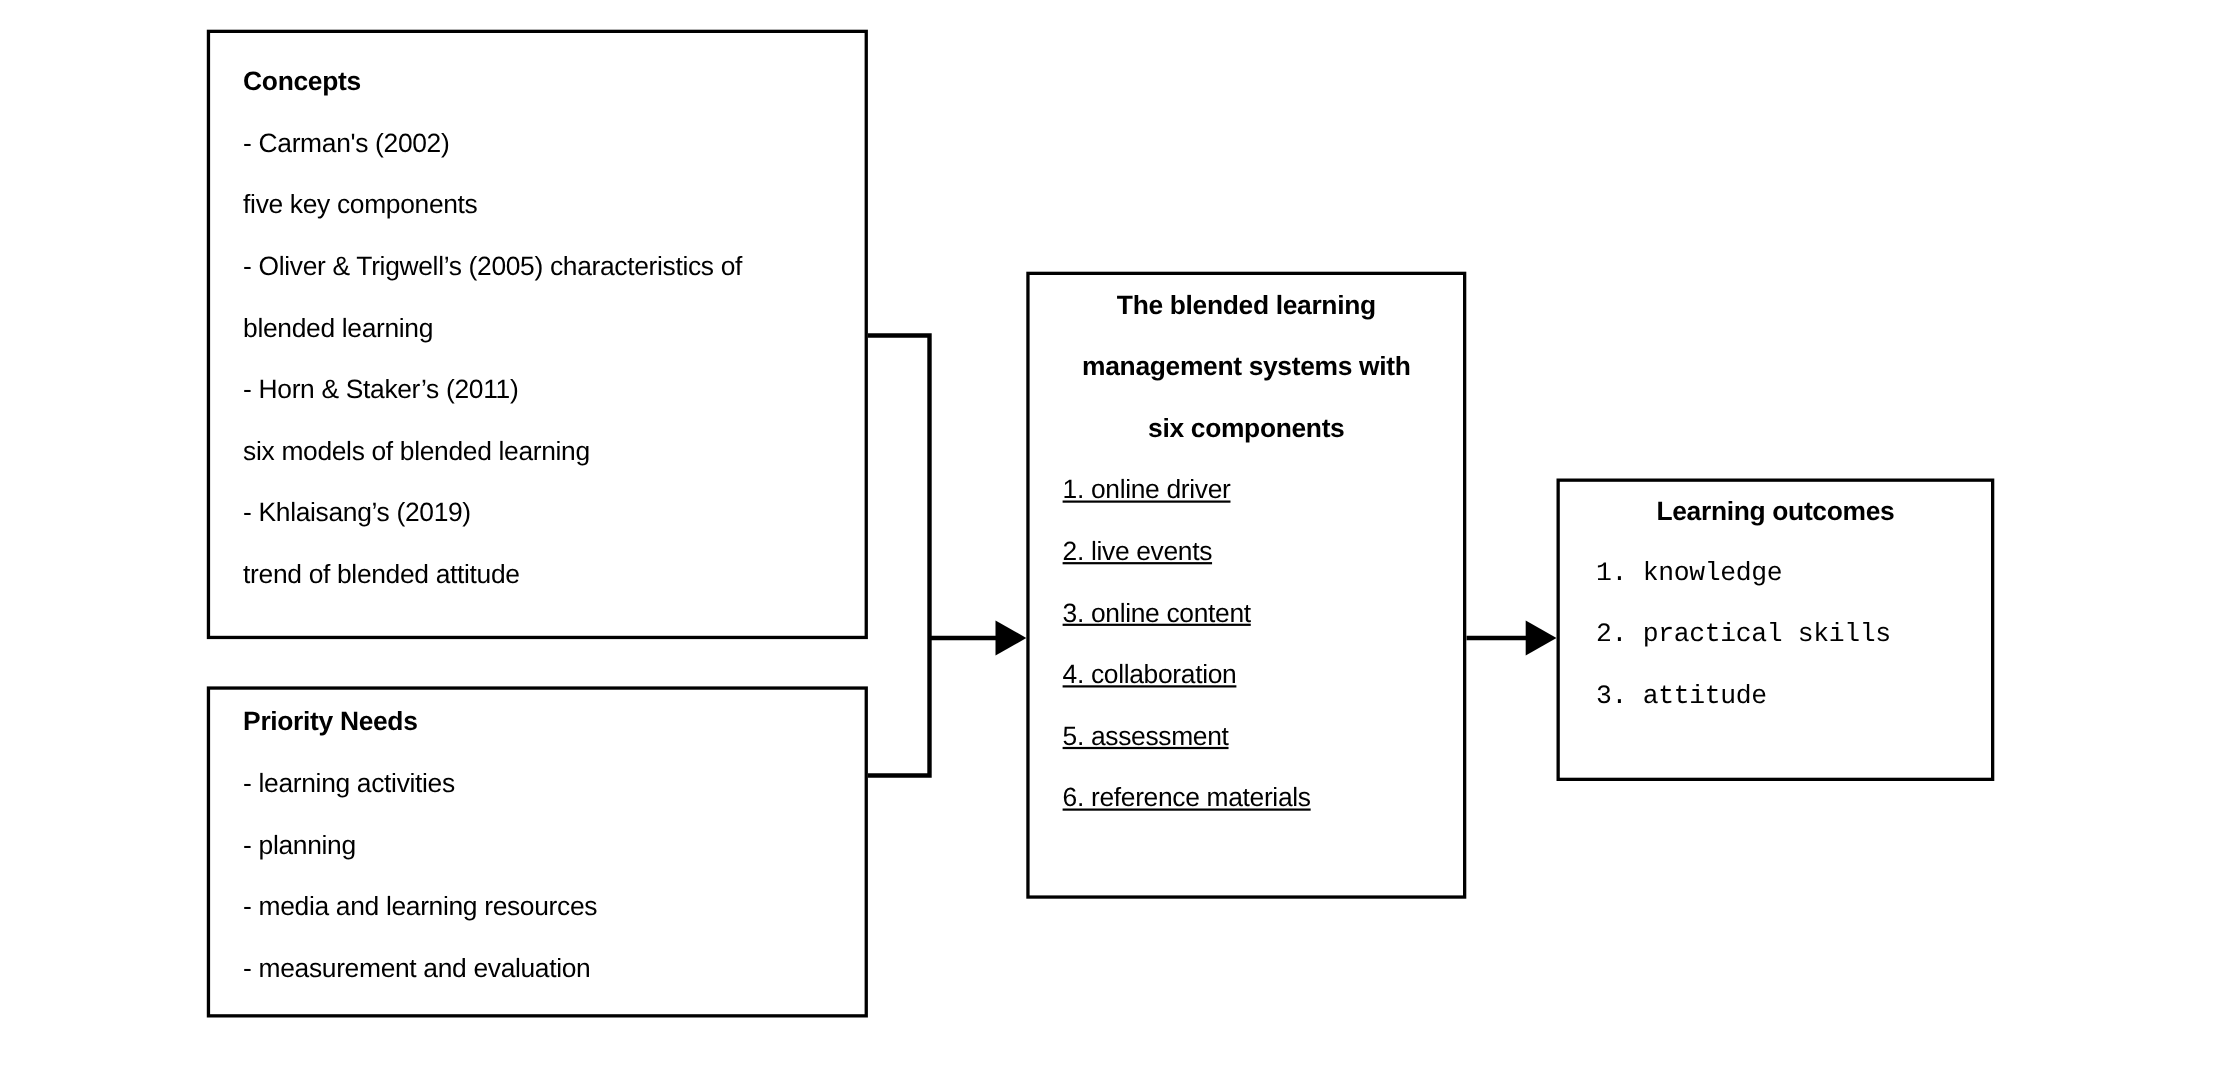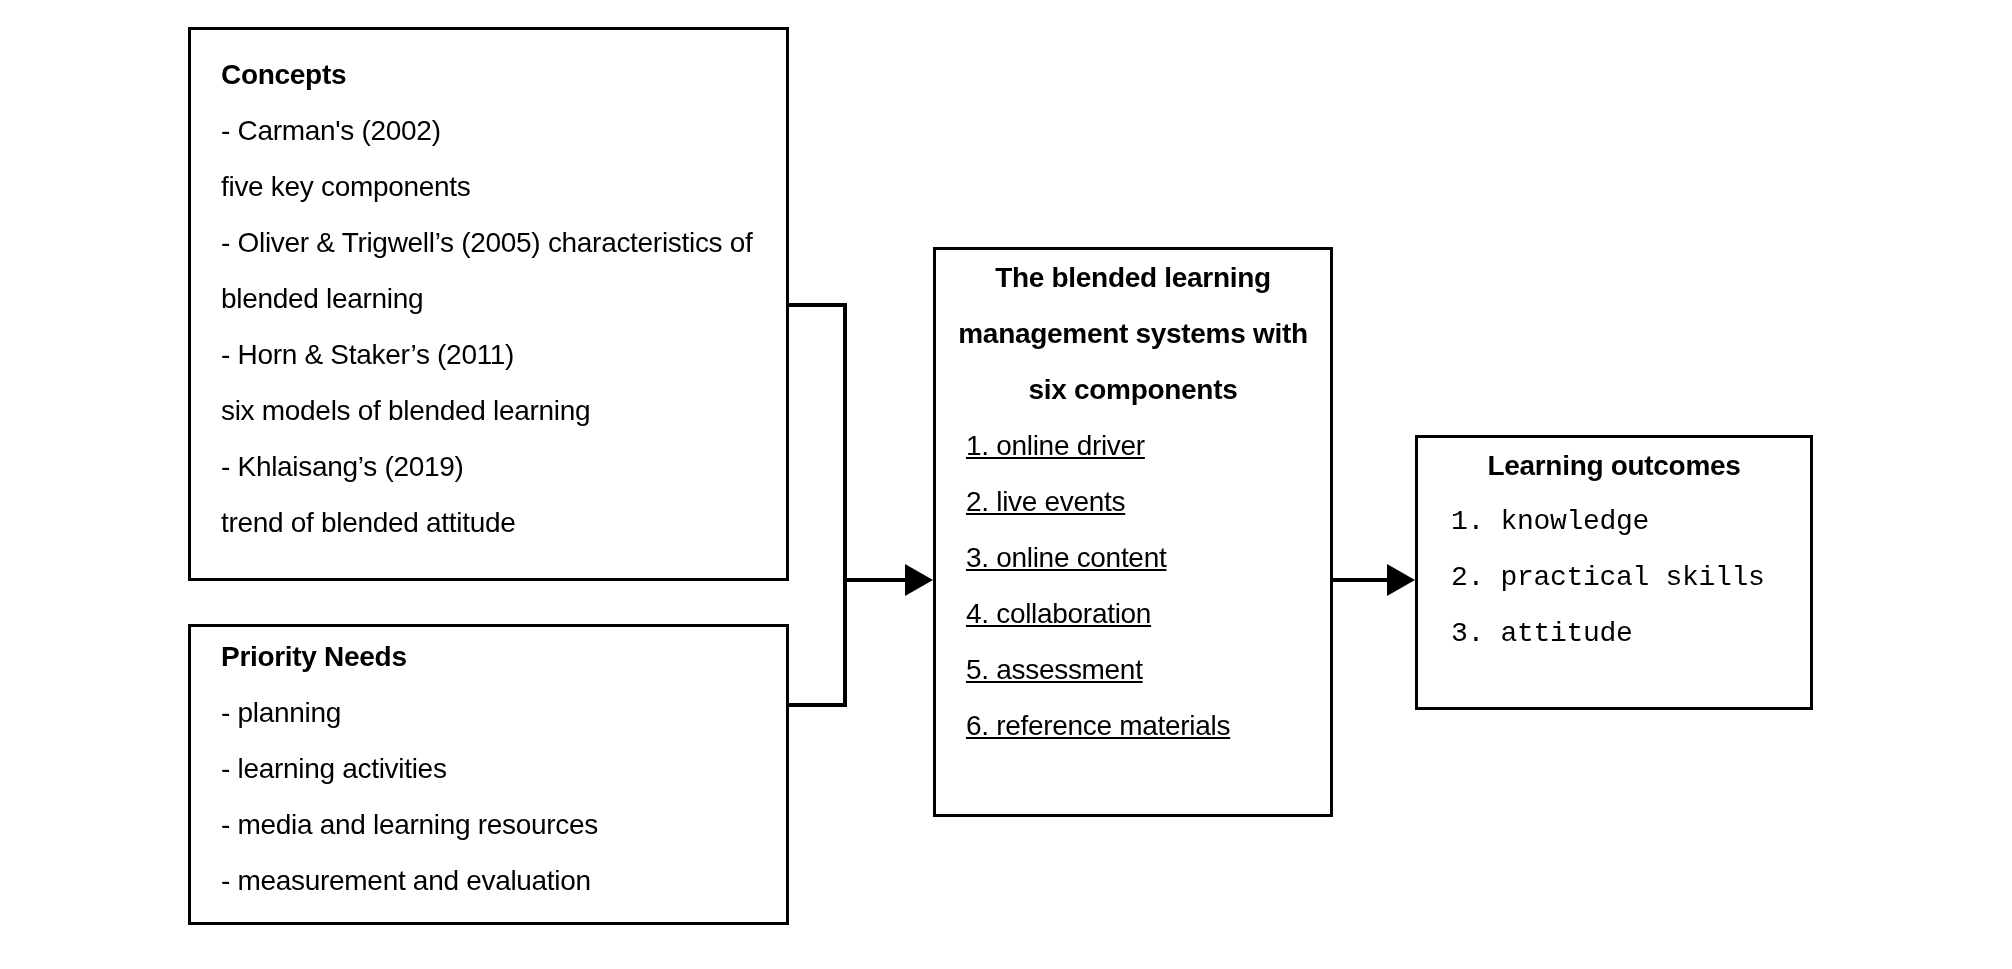--- a/index.html
+++ b/index.html
@@ -18,21 +18,21 @@
   }
   .box {
     position: absolute;
     border: 3px solid #000000;
     background: #ffffff;
     box-sizing: border-box;
   }
   .line {
     height: 56px;
     line-height: 56px;
-    font-size: 28px;
+    font-size: 24px;
     white-space: nowrap;
     letter-spacing: -0.3px;
   }
   .bold { font-weight: 700; }
   .center { text-align: center; }
   .indent { padding-left: 30px; }
   #concepts-box   { left: 188px;  top: 27px;  width: 601px; height: 554px; padding-top: 17px; }
   #priority-box   { left: 188px;  top: 624px; width: 601px; height: 301px; padding-top: 2px; }
   #system-box     { left: 933px;  top: 247px; width: 400px; height: 570px; }
   #outcomes-box   { left: 1415px; top: 435px; width: 398px; height: 275px; }
@@ -74,22 +74,22 @@
     <div class="line indent">- Oliver &amp; Trigwell’s (2005) characteristics of</div>
     <div class="line indent">blended learning</div>
     <div class="line indent">- Horn &amp; Staker’s (2011)</div>
     <div class="line indent">six models of blended learning</div>
     <div class="line indent">- Khlaisang’s (2019)</div>
     <div class="line indent">trend of blended attitude</div>
   </div>
 
   <div class="box" id="priority-box">
     <div class="line bold indent">Priority Needs</div>
+    <div class="line indent">- learning activities</div>
     <div class="line indent">- planning</div>
-    <div class="line indent">- learning activities</div>
     <div class="line indent">- media and learning resources</div>
     <div class="line indent">- measurement and evaluation</div>
   </div>
 
   <div class="box" id="system-box">
     <div class="line bold center">The blended learning</div>
     <div class="line bold center">management systems with</div>
     <div class="line bold center">six components</div>
     <div class="line indent">1. online driver</div>
     <div class="line indent">2. live events</div>

